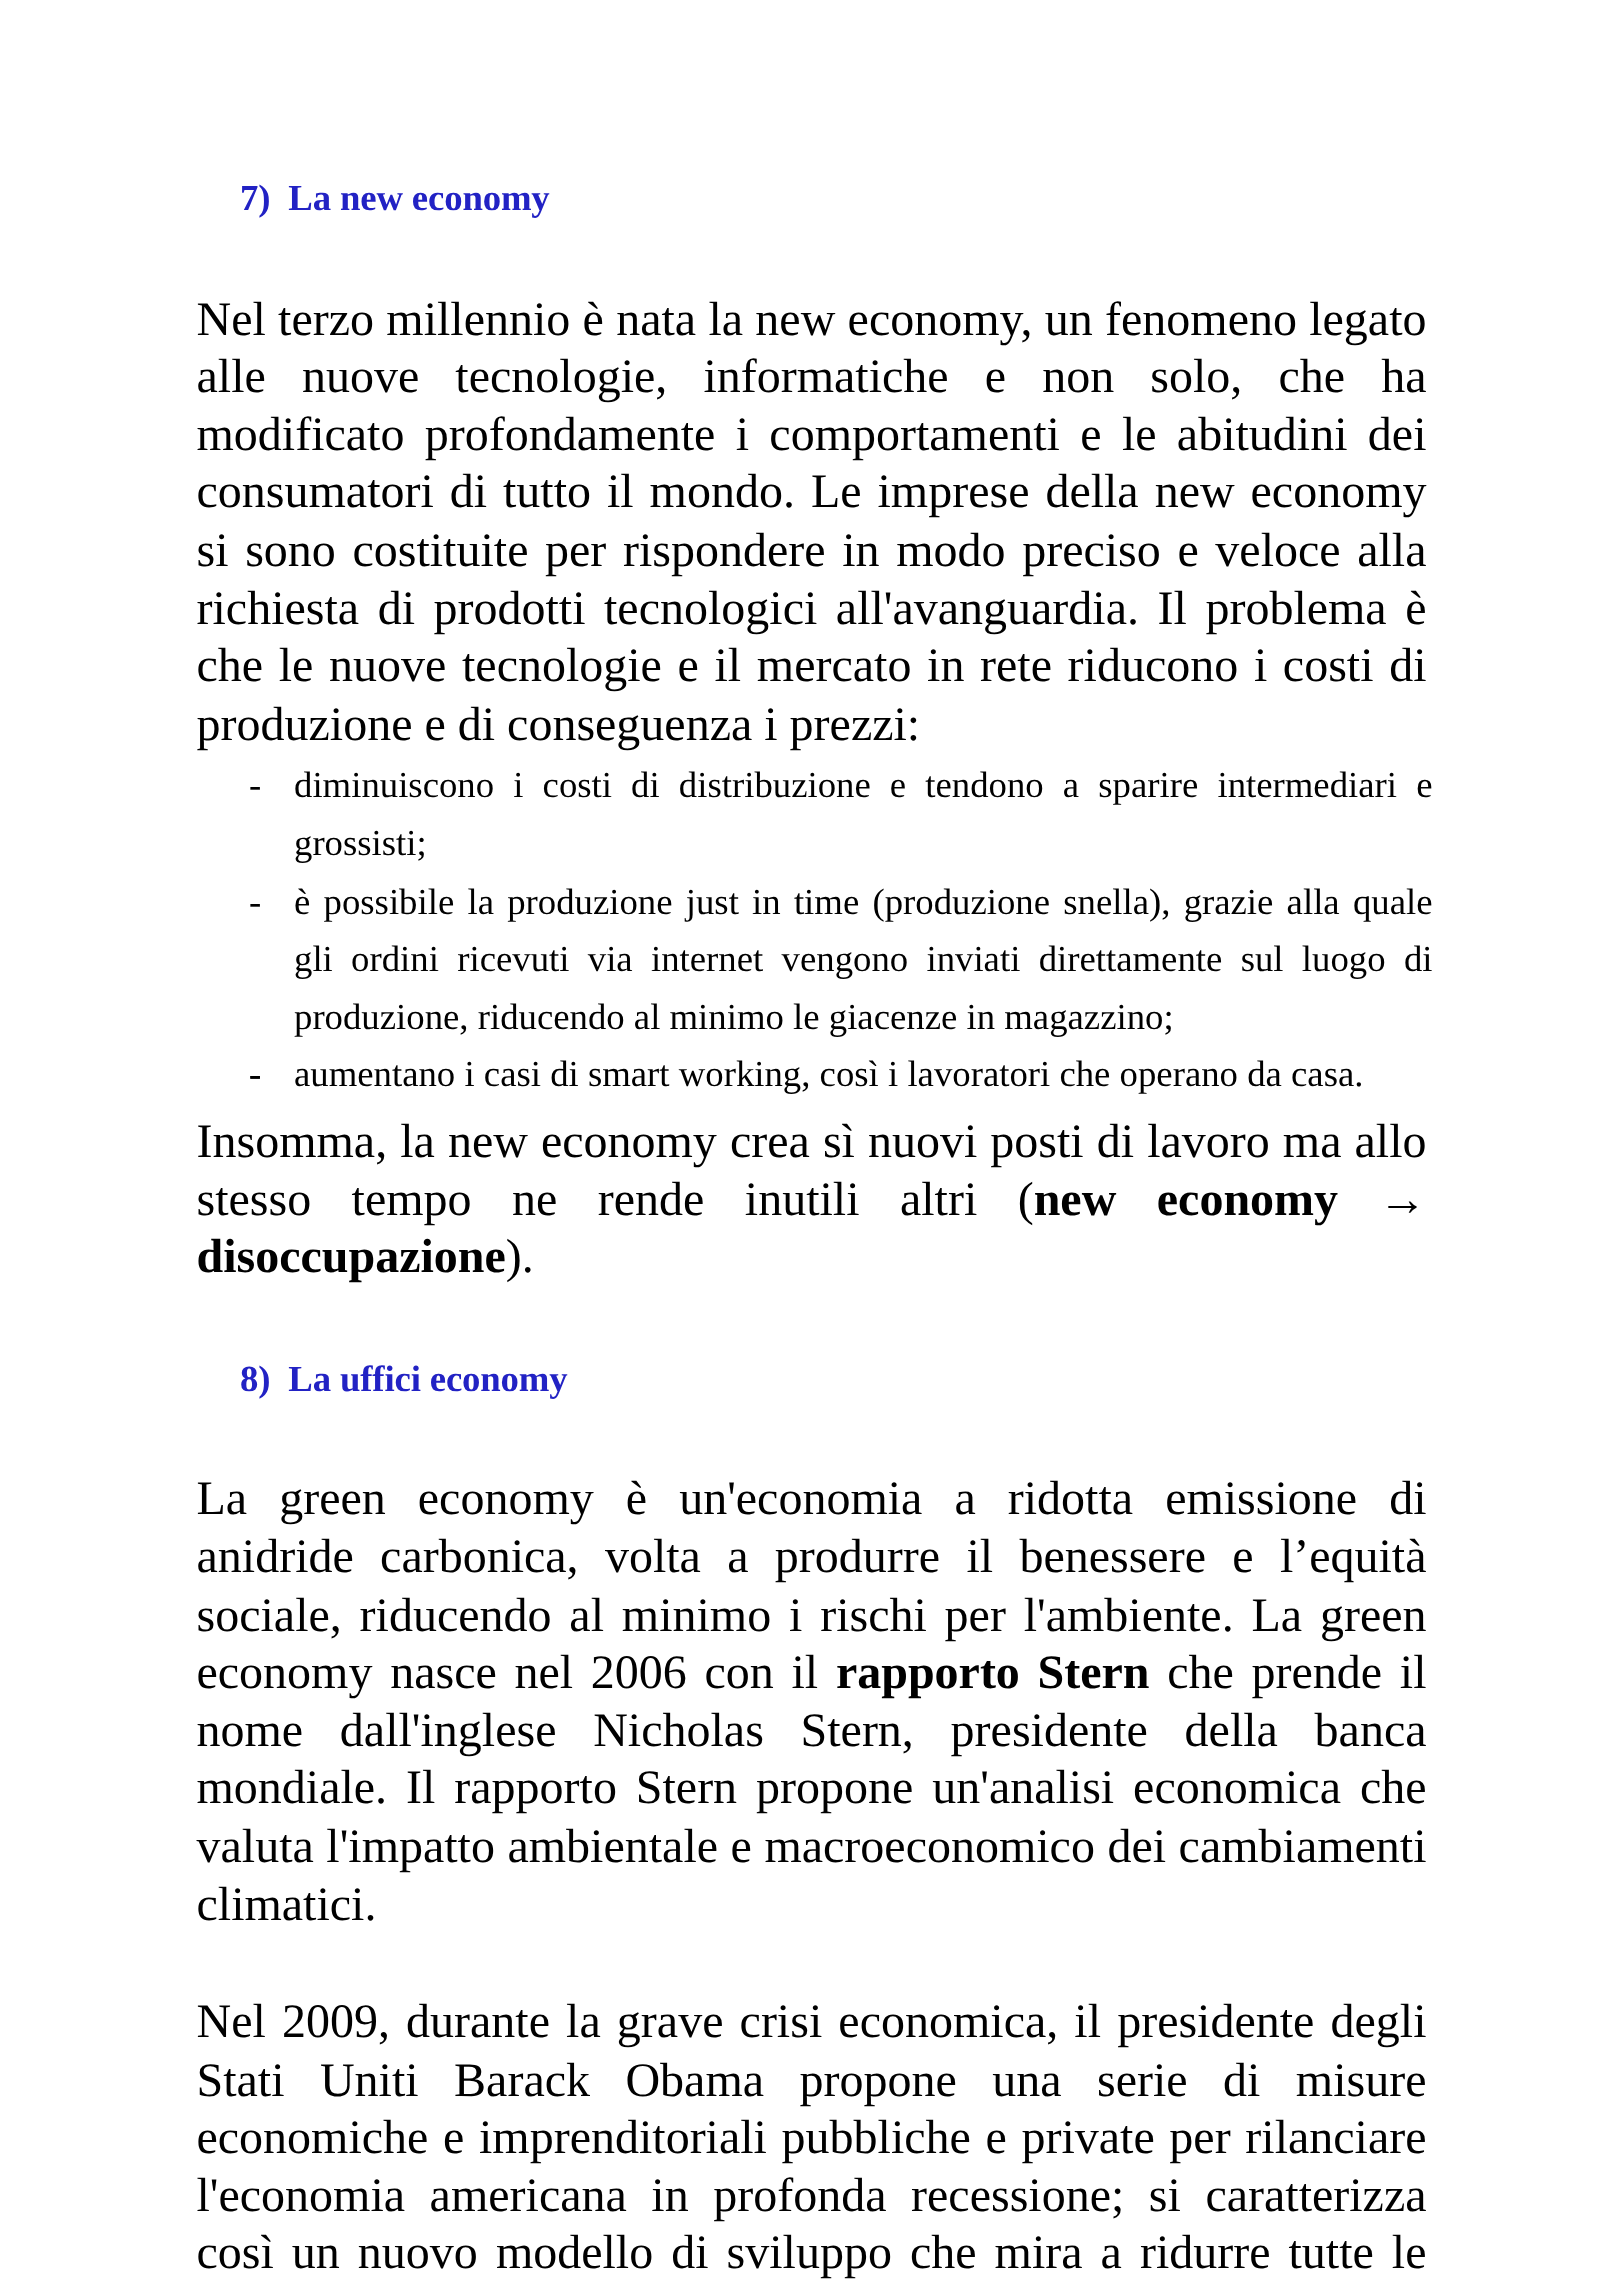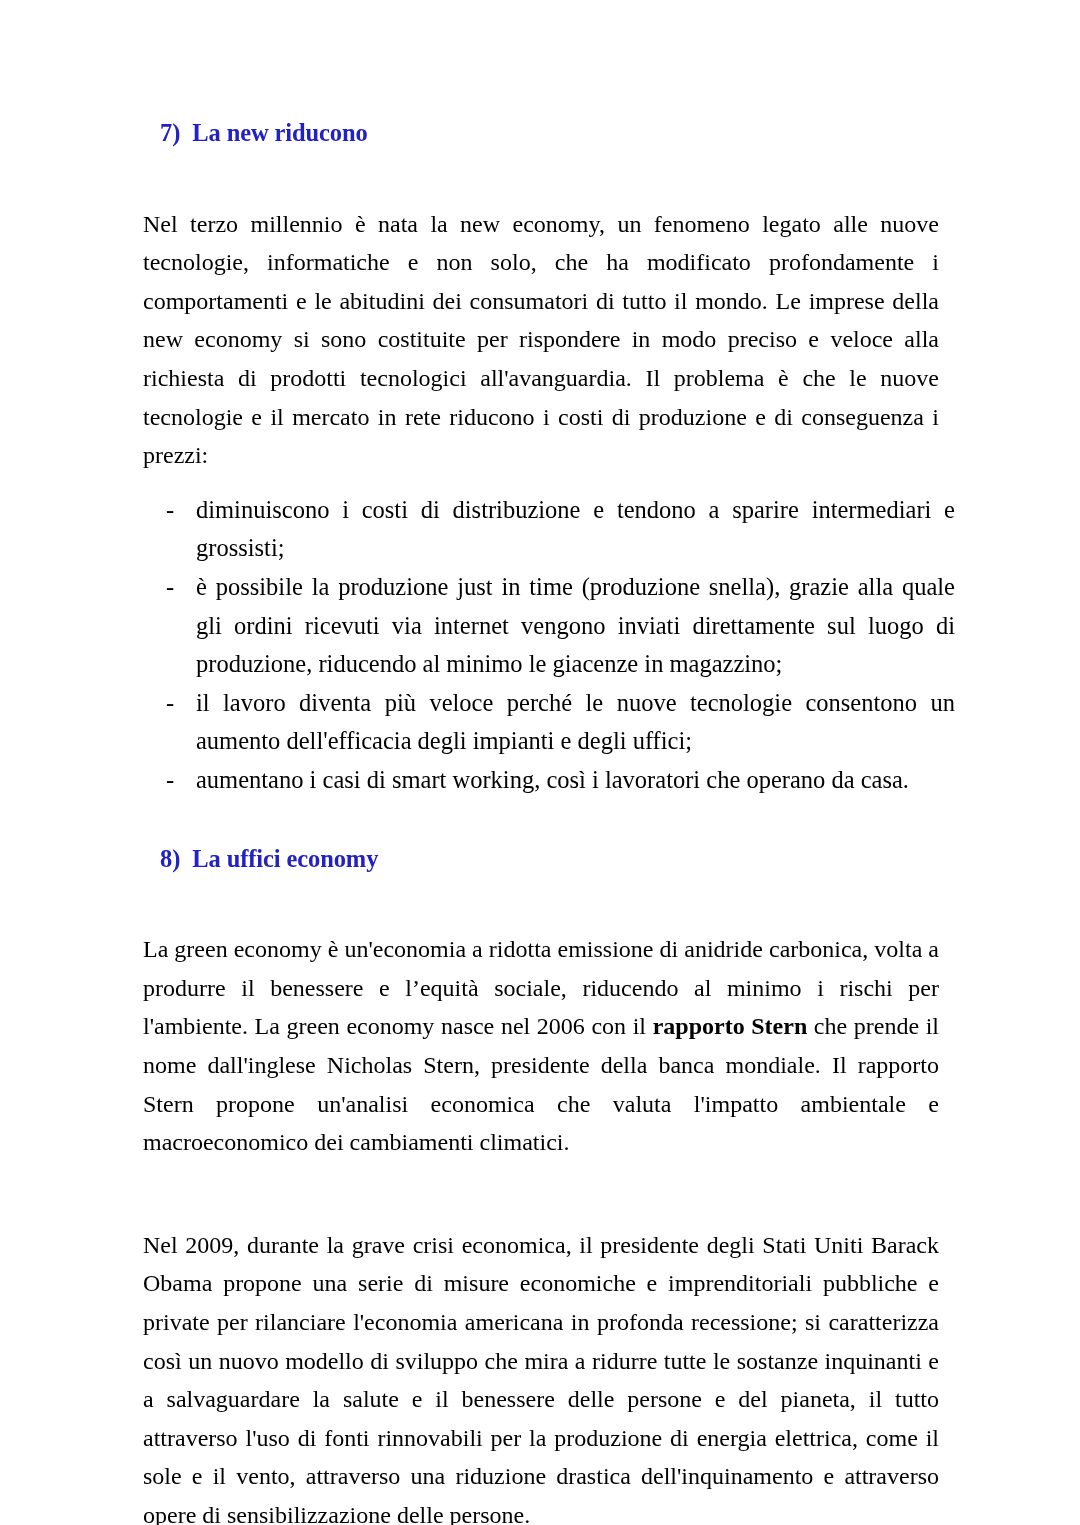--- a/index.html
+++ b/index.html
@@ -47,25 +47,25 @@
     white-space: pre;
   }
   .heading .htext {
     white-space: pre;
   }
 
   #heading-new-economy { margin-bottom: 0; }
 
   
   .para {
-    font-size: 24px;
+    font-size: 32px;
     line-height: 38.6px;
     text-align: justify;
     text-justify: inter-word;
-    margin: 16px;
+    margin: 4px;
     hyphens: none;
   }
   .para.last-line-left { text-align-last: left; }
 
   .spacer-32 { height: 32px; }
   .spacer-40 { height: 40px; }
   .spacer-44 { height: 44px; }
 
   
   .list {
@@ -92,46 +92,46 @@
   .arrow { font-weight: bold; }
 </style>
 </head>
 <body style="background: rgb(255, 255, 255); color: rgb(0, 0, 0);">
 
 <div class="page" style="background: rgb(255, 255, 255);">
   <div class="content">
 
     <div class="heading" id="heading-new-economy" style="color: rgb(34, 34, 196);">
       <span class="num">7)</span>
-      <span class="htext">La new riducono</span>
+      <span class="htext">La new economy</span>
     </div>
 
     <div class="spacer-40"></div>
 
     <p class="para last-line-left">Nel terzo millennio è nata la new economy, un fenomeno legato alle nuove tecnologie, informatiche e non solo, che ha modificato profondamente i comportamenti e le abitudini dei consumatori di tutto il mondo. Le imprese della new economy si sono costituite per rispondere in modo preciso e veloce alla richiesta di prodotti tecnologici all'avanguardia. Il problema è che le nuove tecnologie e il mercato in rete riducono i costi di produzione e di conseguenza i prezzi:</p>
 
     <ul class="list">
       <li class="list-item">
         <span class="dash">-</span>
         <span>diminuiscono i costi di distribuzione e tendono a sparire intermediari e grossisti;</span>
       </li>
       <li class="list-item">
         <span class="dash">-</span>
         <span>è possibile la produzione just in time (produzione snella), grazie alla quale gli ordini ricevuti via internet vengono inviati direttamente sul luogo di produzione, riducendo al minimo le giacenze in magazzino;</span>
       </li>
       <li class="list-item">
         <span class="dash">-</span>
-        <span>il lavoro diventa più veloce perché le nuove tecnologie consentono un aumento dell'efficacia degli impianti e degli uffici;</span>
       </li>
       <li class="list-item">
         <span class="dash">-</span>
         <span>aumentano i casi di smart working, così i lavoratori che operano da casa.</span>
       </li>
     </ul>
 
+    <p class="para last-line-left"><span>Insomma, la new economy crea sì nuovi posti di lavoro ma allo stesso tempo ne rende inutili altri (</span><b>new economy</b><b> </b><b class="arrow">→</b><b> </b><b>disoccupazione</b><span>).</span></p>
 
     <div class="spacer-44"></div>
 
     <div class="heading" id="heading-green-economy" style="color: rgb(34, 34, 196);">
       <span class="num">8)</span>
       <span class="htext">La uffici economy</span>
     </div>
 
     <div class="spacer-40"></div>
 

